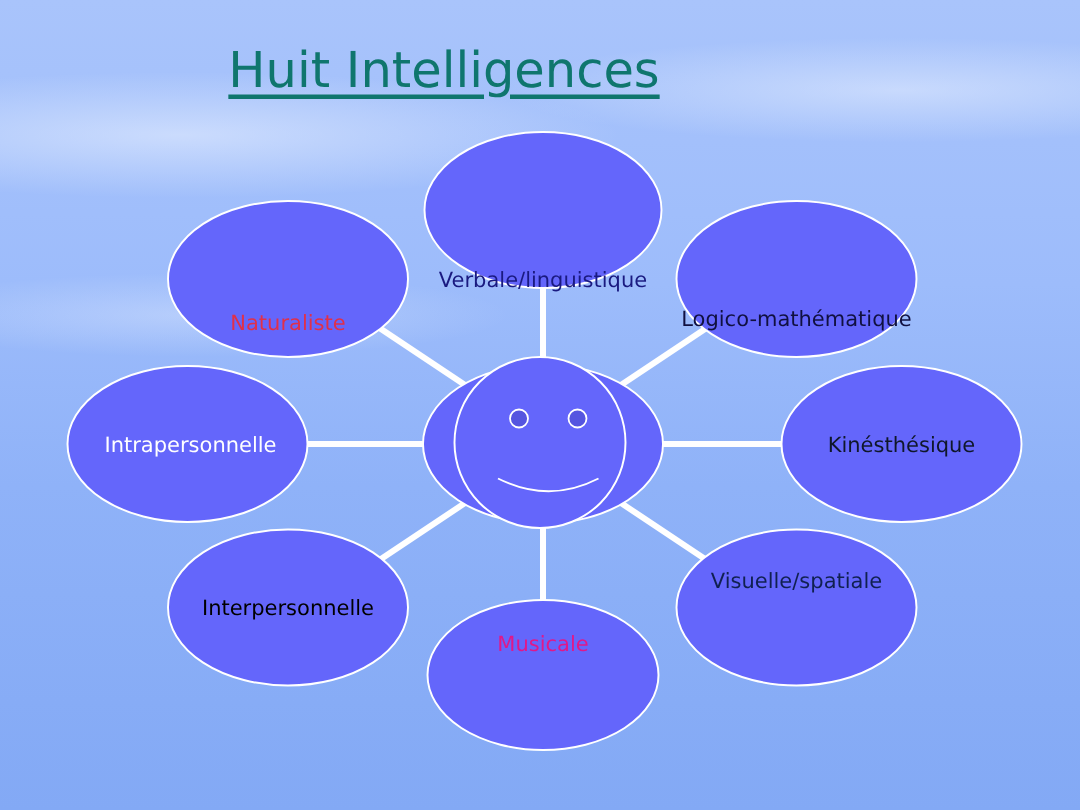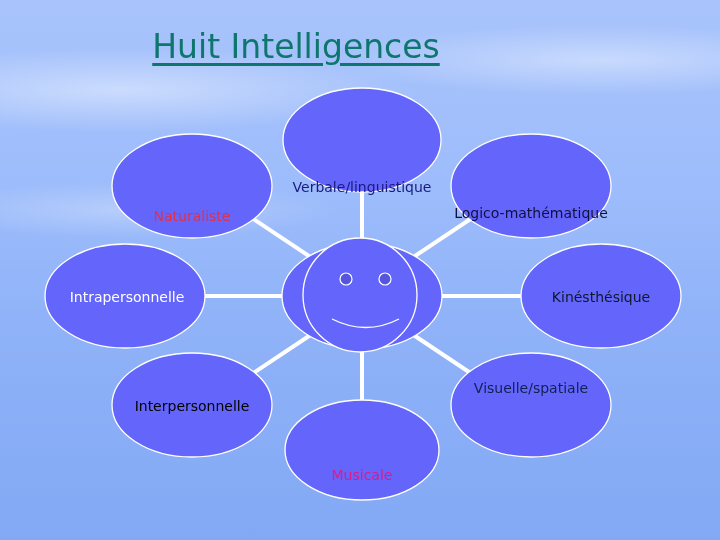--- a/index.html
+++ b/index.html
@@ -76,15 +76,15 @@
 </div>
 <div class="node-label" style="left:601px;top:297px;">
   <span class="lbl" style="color: #0f172a; text-align: right;">Kinésthésique</span>
 </div>
 <div class="node-label" style="left:192px;top:406px;">
   <span class="lbl" style="color: #000000;">Interpersonnelle</span>
 </div>
 <div class="node-label" style="left:531px;top:388px;">
   <span class="lbl" style="color: rgb(16, 32, 80);">Visuelle/spatiale</span>
 </div>
-<div class="node-label" style="left:362px;top:475px;">
+<div class="node-label" style="left:362px;top:430px;">
   <span class="lbl" style="color: rgb(224, 24, 138);">Musicale</span>
 </div>
 
 </body></html>

